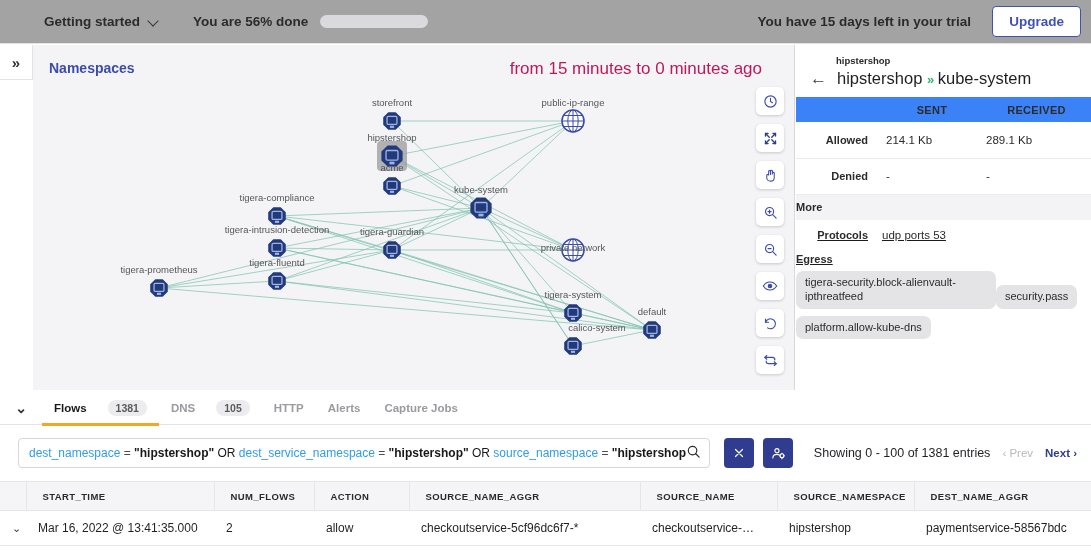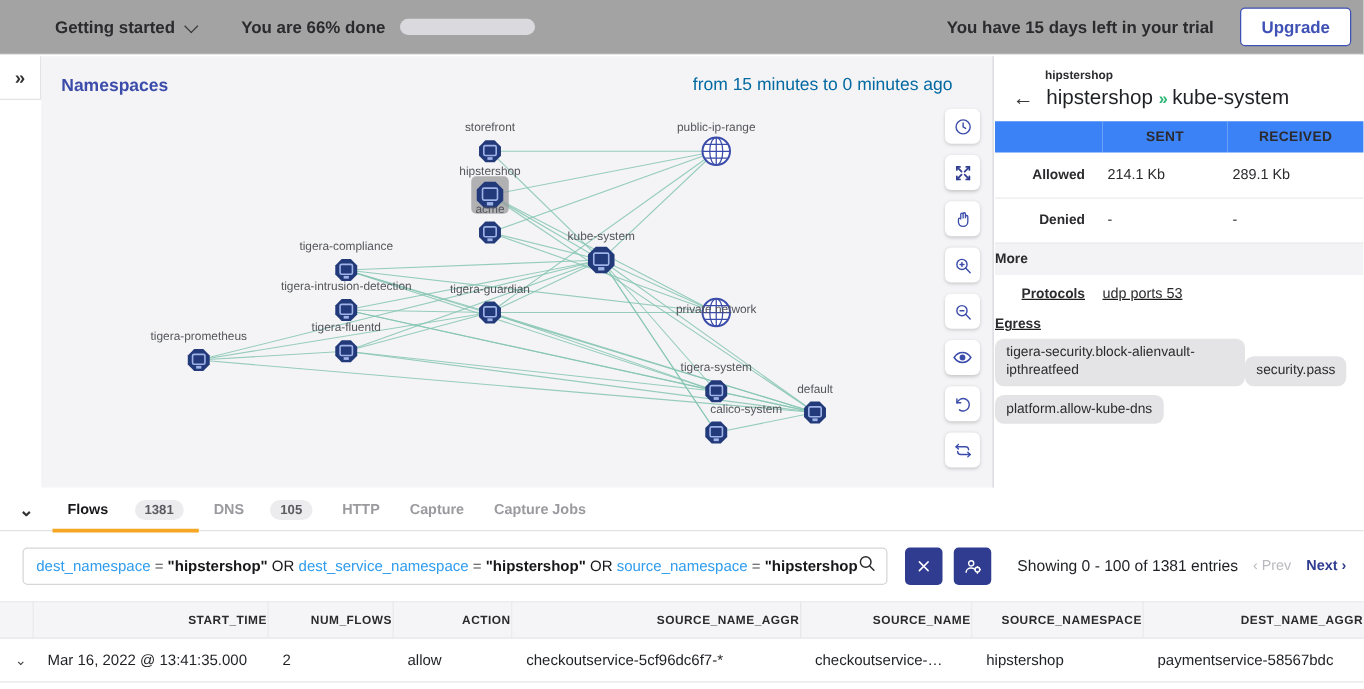--- a/index.html
+++ b/index.html
@@ -57,21 +57,21 @@
   .graph-pane {
     position:absolute; left:33px; top:45px; width:762px; height:345px;
     background:#f4f4f6; border-right:1px solid #d8d8dd; overflow:hidden;
   }
   .graph-title {
     position:absolute; left:16px; top:15px;
     font-size:14px; font-weight:700; color:#3b4caa; cursor:pointer;
   }
   .time-range {
     position:absolute; right:32px; top:14px;
-    font-size:14px; color:#0369a1; white-space:nowrap;
+    font-size:17px; color:#be185d; white-space:nowrap;
   }
   .gsvg { position:absolute; left:0; top:0; width:762px; height:345px; }
 
   .node-label {
     position:absolute; transform:translateX(-50%);
     font-size:9.5px; color:#54565c; white-space:nowrap; pointer-events:none;
   }
 
   
   .g-toolbar { position:absolute; right:10px; top:42px; display:flex; flex-direction:column; gap:9px; }
@@ -159,42 +159,42 @@
   .showing {
     position:absolute; right:14px; display:flex; align-items:center; gap:12px;
   }
   .showing-text { font-size:12.5px; color:#1f2024; white-space:nowrap; }
   .prev { font-size:11.5px; color:#b9b9bf; cursor:pointer; }
   .next { font-size:11.5px; color:#2f3c8f; font-weight:700; cursor:pointer; }
 
   table.flows { width:1091px; border-collapse:collapse; table-layout:fixed; }
   table.flows thead th {
     background:#f5f5f7; height:29px; font-size:9.5px; font-weight:700; color:#2b2b2e;
-    text-align:right; letter-spacing:.4px; border-right:1px solid #e6e6e9;
+    text-align:left; letter-spacing:.4px; border-right:1px solid #e6e6e9;
     border-top:1px solid #e6e6e9; border-bottom:1px solid #e6e6e9;
     padding-left:16px; white-space:nowrap; overflow:hidden;
   }
   table.flows tbody td {
     height:35px; font-size:12px; color:#1f2024; padding-left:12px;
     border-bottom:1px solid #e6e6e9; white-space:nowrap; overflow:hidden;
   }
   td.expander { padding-left:10px; width:26px; }
   .row-chev { font-size:11px; color:#3a3a3d; cursor:pointer; }
 </style>
 </head>
 <body>
 
 <div id="app">
 
   <div class="topbar">
     <div class="getting-started">
       <span>Getting started</span>
       <span class="chev-down"></span>
     </div>
-    <span class="done-text">You are 66% done</span>
+    <span class="done-text">You are 56% done</span>
     <div class="progress-track"></div>
     <span class="trial-text">You have 15 days left in your trial</span>
     <button class="upgrade-btn">Upgrade</button>
   </div>
 
   <div class="collapse-handle">
     <span class="dbl-chev">»</span>
   </div>
 
   <div class="graph-pane">
@@ -458,21 +458,21 @@
             <span class="badge">1381</span>
           </div>
           <div class="tab">
             <span>DNS</span>
             <span class="badge">105</span>
           </div>
           <div class="tab">
             <span>HTTP</span>
           </div>
           <div class="tab">
-            <span>Capture</span>
+            <span>Alerts</span>
           </div>
           <div class="tab">
             <span>Capture Jobs</span>
           </div>
         </div>
     </div>
 
     <div class="filter-row">
       <div class="search-box">
         <span class="q" id="query-text"><span class="field">dest_namespace</span><span class="op"> = </span><span class="str">"hipstershop"</span><span class="kw"> OR </span><span class="field">dest_service_namespace</span><span class="op"> = </span><span class="str">"hipstershop"</span><span class="kw"> OR </span><span class="field">source_namespace</span><span class="op"> = </span><span class="str">"hipstershop"</span></span>

